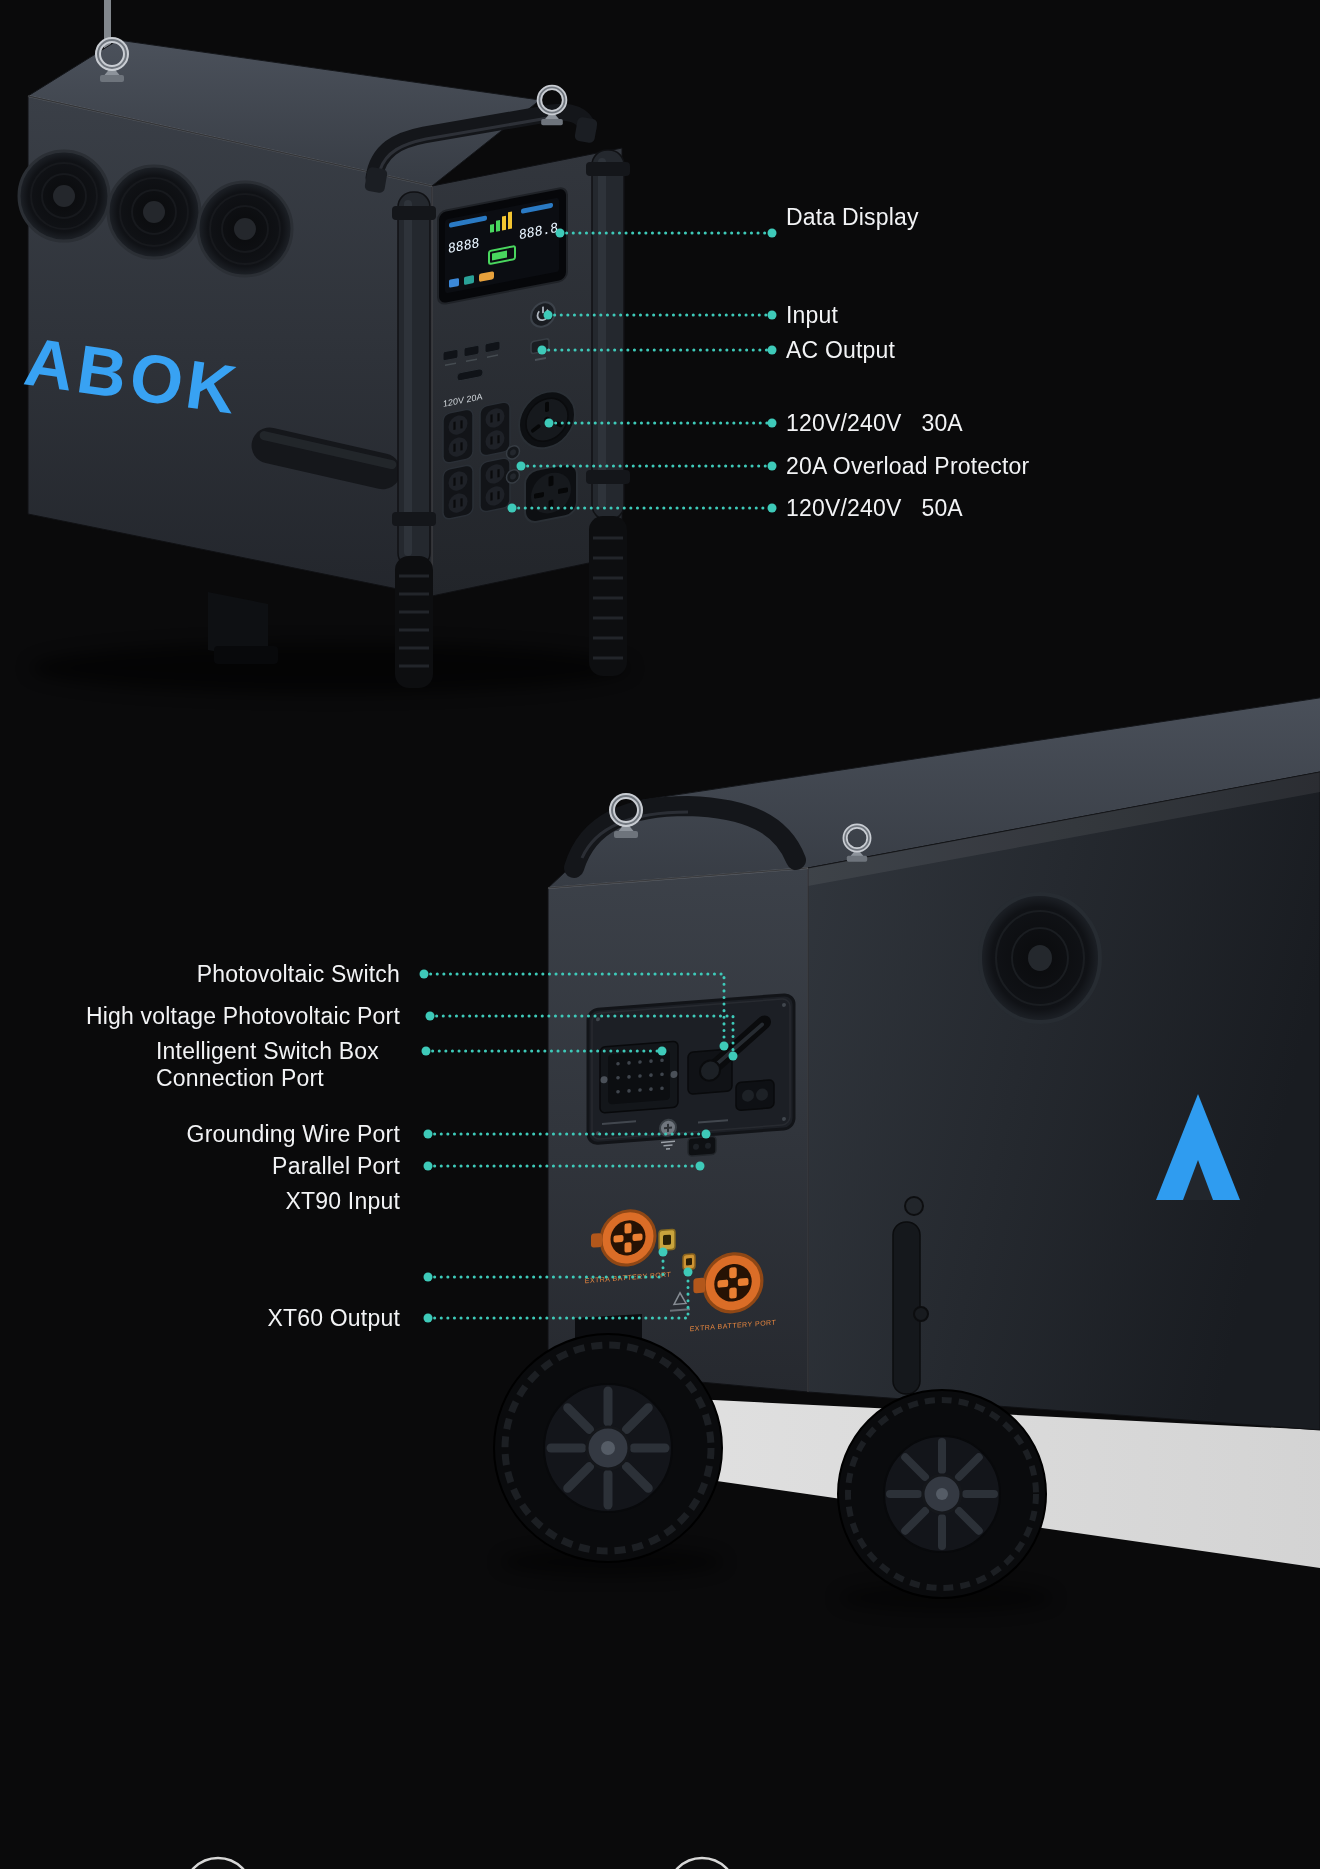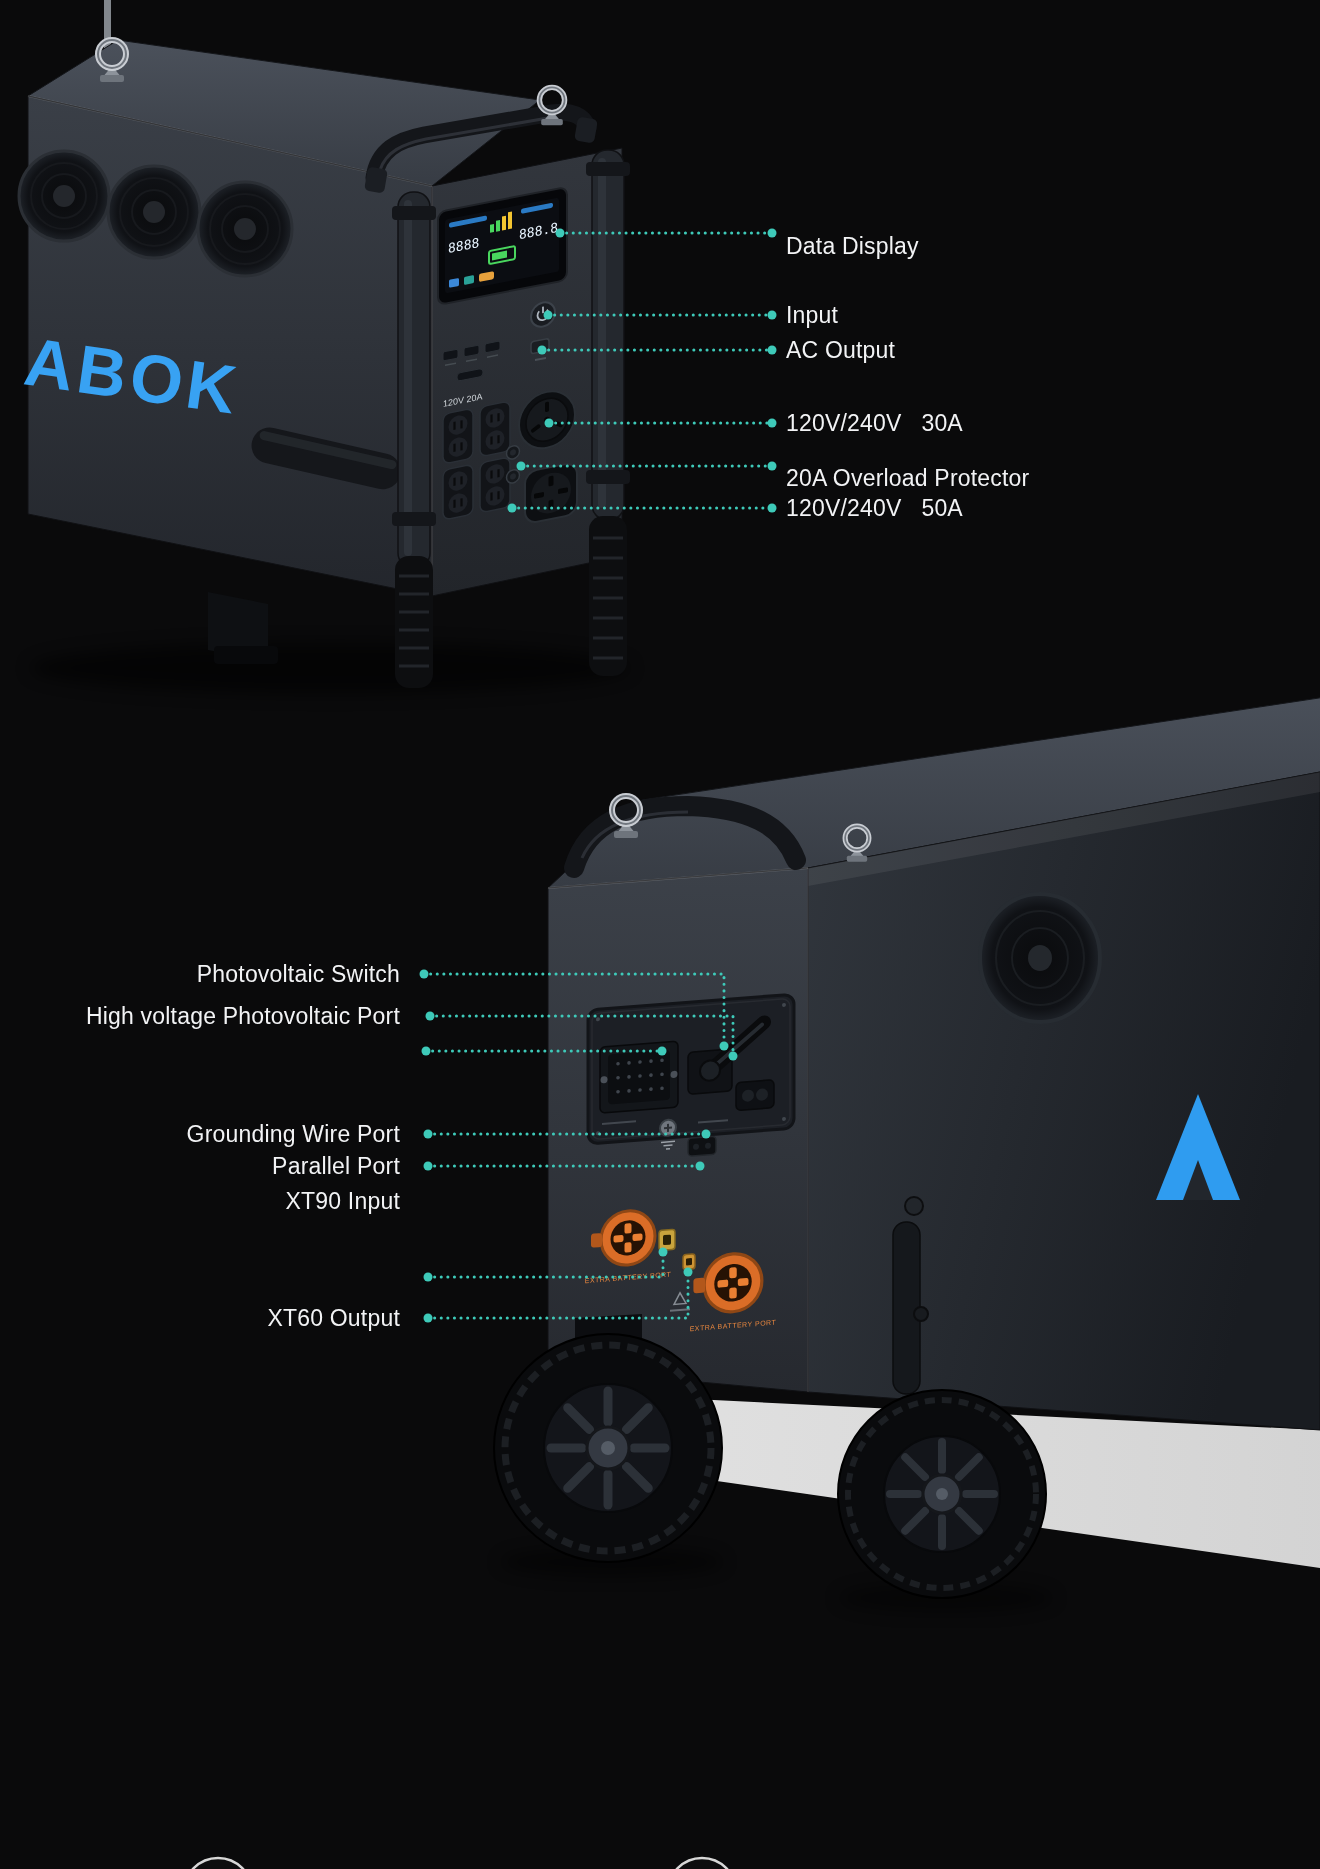--- a/index.html
+++ b/index.html
@@ -490,27 +490,29 @@
           <circle cx="688" cy="1272" r="4.5"></circle>
     </g>
   </g>
 
   <g>
     <circle cx="218" cy="1892" r="34" fill="#0d0d0e" stroke="#d7d7d7" stroke-width="2.5"></circle>
     <circle cx="702" cy="1892" r="34" fill="#0d0d0e" stroke="#d7d7d7" stroke-width="2.5"></circle>
   </g>
 </svg>
 
-<div class="callout-label" style="left:786px;top:246px">Data Display</div>
+<div class="callout-label" style="left:786px;top:217px">Data Display</div>
 <div class="callout-label" style="left:786px;top:315px">Input</div>
 <div class="callout-label" style="left:786px;top:350px">AC Output</div>
 <div class="callout-label" style="left:786px;top:423px">120V/240V   30A</div>
-<div class="callout-label" style="left:786px;top:478px">20A Overload Protector</div>
+<div class="callout-label" style="left:786px;top:466px">20A Overload Protector</div>
 <div class="callout-label" style="left:786px;top:508px">120V/240V   50A</div>
 
 <div class="callout-label ralign" style="right:920px;top:974px">Photovoltaic Switch</div>
 <div class="callout-label ralign" style="right:920px;top:1016px">High voltage Photovoltaic Port</div>
+<div class="callout-label multiline" style="left:156px;top:1038px">Intelligent Switch Box
+Connection Port</div>
 <div class="callout-label ralign" style="right:920px;top:1134px">Grounding Wire Port</div>
 <div class="callout-label ralign" style="right:920px;top:1166px">Parallel Port</div>
 <div class="callout-label ralign" style="right:920px;top:1201px">XT90 Input</div>
 <div class="callout-label ralign" style="right:920px;top:1318px">XT60 Output</div>
 
 </div>
 
 </body></html>

